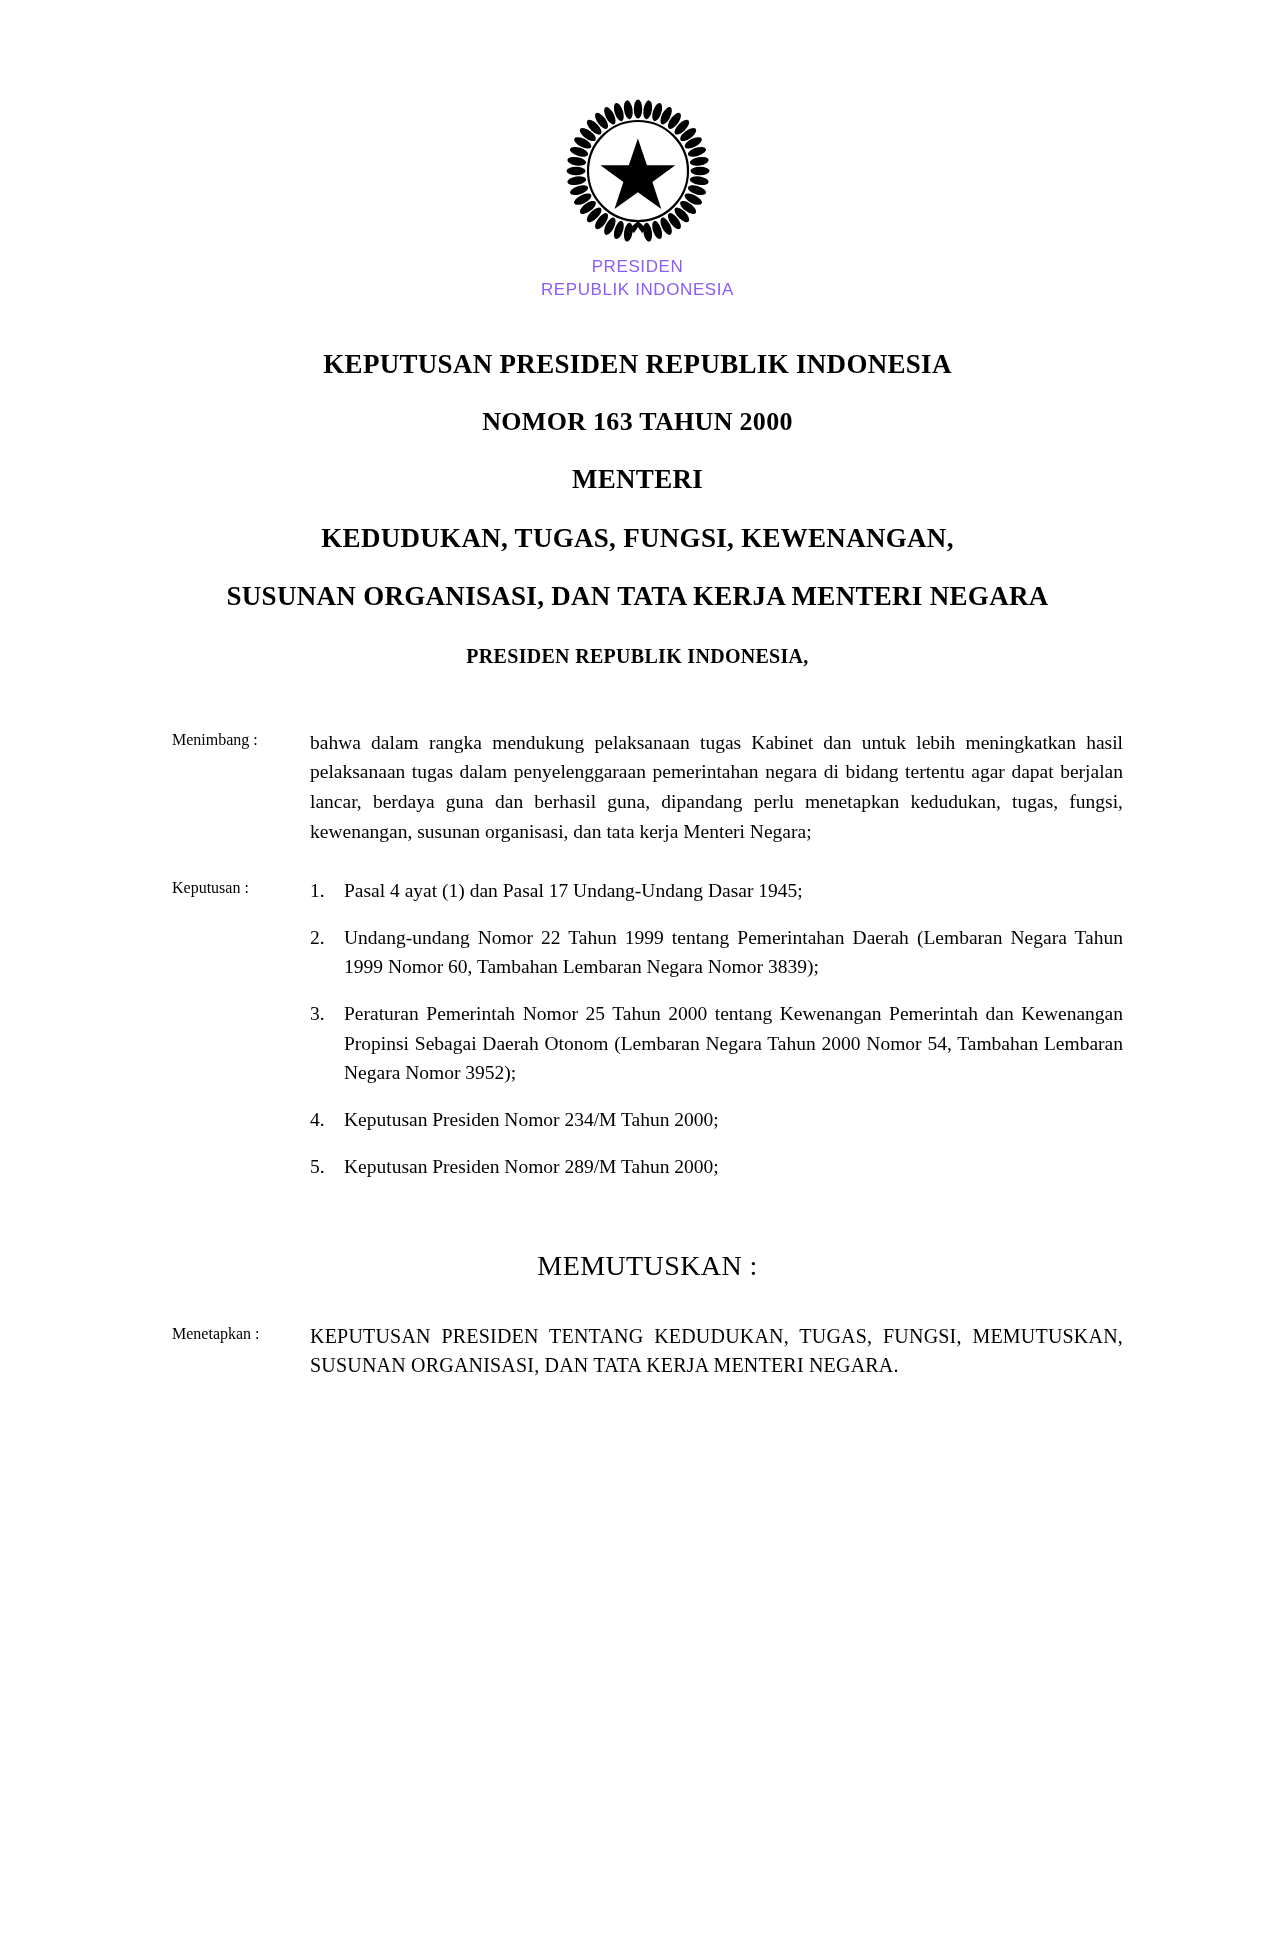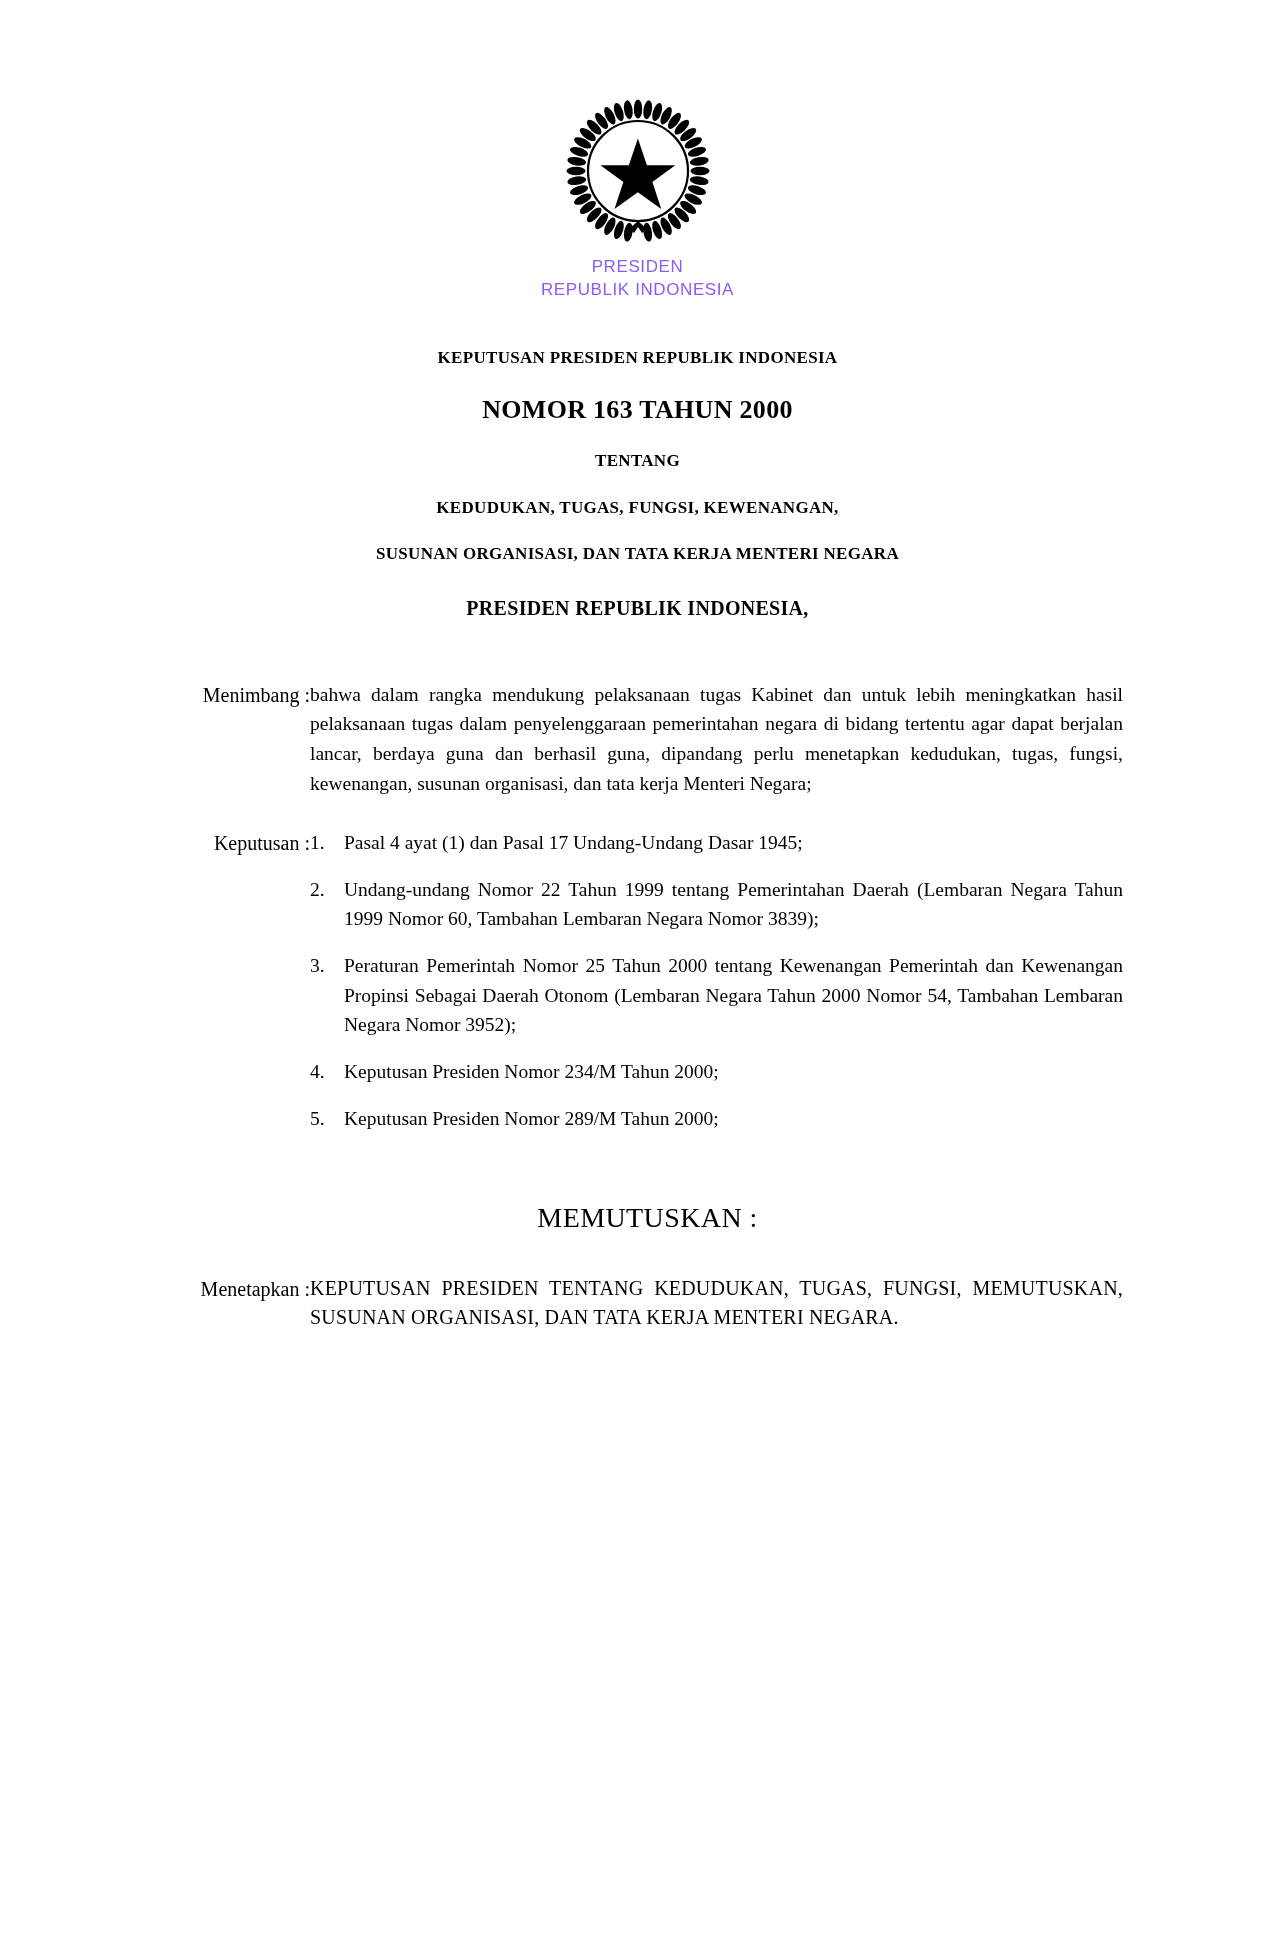--- a/index.html
+++ b/index.html
@@ -48,21 +48,21 @@
   .emblem-caption div { white-space: nowrap; }
 
   
   .title-block {
     margin-top: 46px;
     text-align: center;
   }
   .title-block .tline {
     font-family: "Liberation Serif", serif;
     font-weight: bold;
-    font-size: 17px;
+    font-size: 27px;
     letter-spacing: 0.3px;
     line-height: 1.2;
     margin-bottom: 26px;
   }
   .title-block .tline.small-caps-num {
     font-size: 26px;
   }
   .title-block .subject {
     margin-top: 32px;
     font-weight: bold;
@@ -80,23 +80,22 @@
   }
 
   .clause {
     display: flex;
     align-items: flex-start;
     margin-bottom: 30px;
   }
   .clause-label {
     flex: 0 0 auto;
     width: 138px;
-    font-size: 20px;
+    font-size: 16px;
     white-space: nowrap;
-    text-align: right;
   }
   .clause-body {
     flex: 1 1 auto;
     text-align: justify;
     text-justify: inter-word;
   }
   .clause-body p { margin: 0; }
 
   
   ol.numlist {
@@ -213,21 +212,21 @@
     </span>
     <div class="emblem-caption">
       <div>PRESIDEN</div>
       <div>REPUBLIK INDONESIA</div>
     </div>
   </div>
 
   <div class="title-block">
     <div class="tline">KEPUTUSAN PRESIDEN REPUBLIK INDONESIA</div>
     <div class="tline small-caps-num">NOMOR 163 TAHUN 2000</div>
-    <div class="tline">TENTANG</div>
+    <div class="tline">MENTERI</div>
     <div class="tline">KEDUDUKAN, TUGAS, FUNGSI, KEWENANGAN,</div>
     <div class="tline">SUSUNAN ORGANISASI, DAN TATA KERJA MENTERI NEGARA</div>
     <div class="subject">PRESIDEN REPUBLIK INDONESIA,</div>
   </div>
 
   <div class="body-block">
 
     <div class="clause">
       <div class="clause-label">Menimbang :</div>
       <div class="clause-body">

